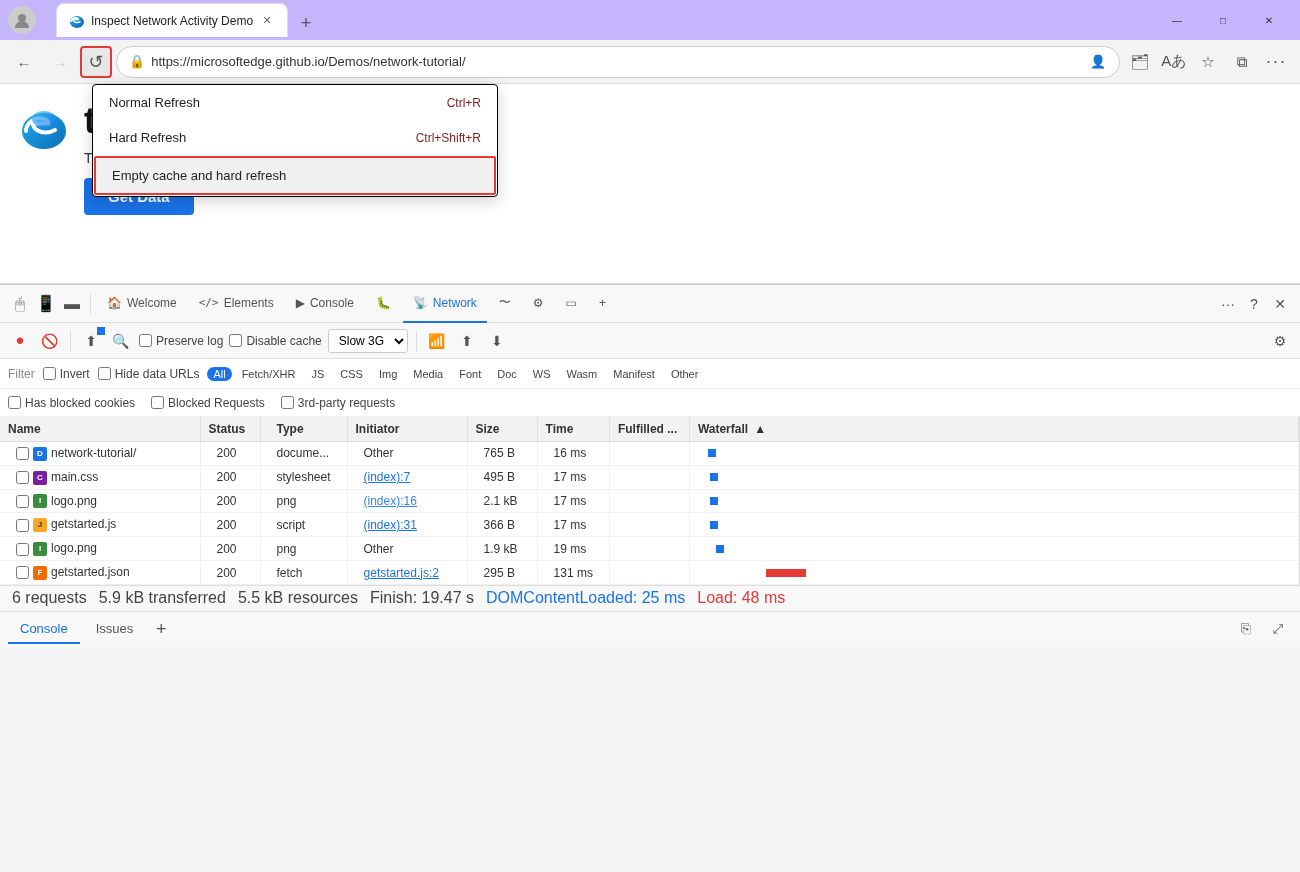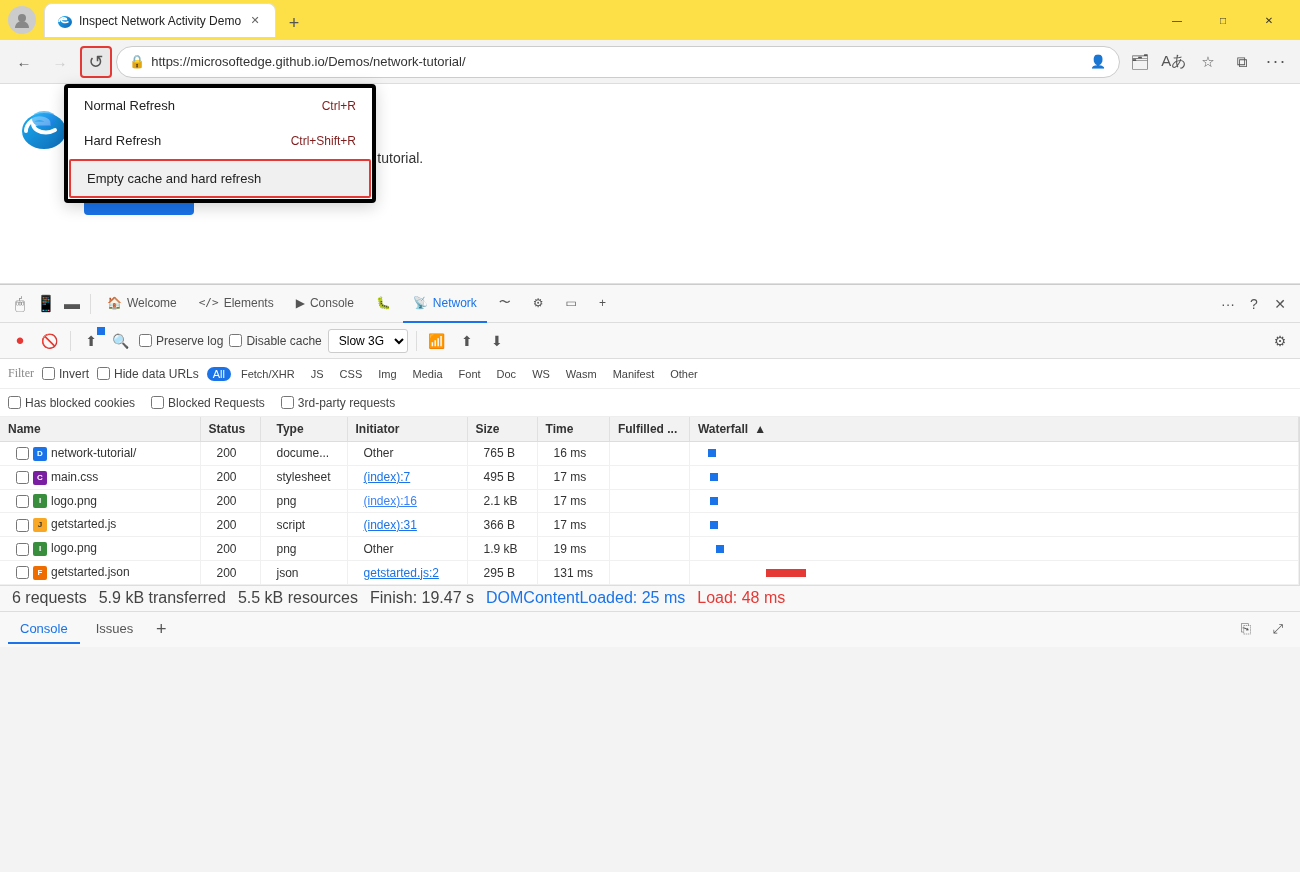--- a/index.html
+++ b/index.html
@@ -2,42 +2,42 @@
 <html><head>
   <meta charset="utf-8">
   <style>
     * { box-sizing: border-box; margin: 0; padding: 0; }
     body { font-family: 'Segoe UI', Arial, sans-serif; background: #f3f3f3; width: 1300px; height: 872px; overflow: hidden; font-size: 13px; }
 
     
     .browser-chrome { background: #f3f3f3; }
 
     
-    .title-bar { display: flex; align-items: center; padding: 6px 8px; gap: 4px; background: #fde047; height: 40px; }
+    .title-bar { display: flex; align-items: center; padding: 6px 8px; gap: 16px; background: #c4b5fd; height: 40px; }
     .profile-icon { width: 28px; height: 28px; border-radius: 50%; background: #ccc; display: flex; align-items: center; justify-content: center; color: #555; font-size: 16px; }
     .tab-strip { display: flex; align-items: flex-end; flex: 1; gap: 0; margin-left: 4px; }
     .tab { display: flex; align-items: center; gap: 6px; padding: 6px 12px; background: #fff; border-radius: 8px 8px 0 0; border: 1px solid #ddd; border-bottom: none; min-width: 200px; height: 34px; }
     .tab-favicon { width: 16px; height: 16px; }
     .tab-title { font-size: 12px; color: #222; flex: 1; white-space: nowrap; overflow: hidden; text-overflow: ellipsis; }
     .tab-close { width: 16px; height: 16px; display: flex; align-items: center; justify-content: center; border-radius: 50%; cursor: pointer; color: #666; font-size: 11px; }
     .new-tab-btn { width: 28px; height: 28px; display: flex; align-items: center; justify-content: center; border-radius: 4px; cursor: pointer; color: #555; font-size: 18px; margin-left: 4px; }
     .window-controls { display: flex; gap: 0; margin-left: auto; }
     .win-btn { width: 46px; height: 32px; display: flex; align-items: center; justify-content: center; cursor: pointer; font-size: 10px; color: #333; }
 
     
     .nav-bar { display: flex; align-items: center; padding: 4px 8px; gap: 4px; background: #f3f3f3; height: 44px; border-bottom: 1px solid #ddd; position: relative; }
     .nav-btn { width: 32px; height: 32px; display: flex; align-items: center; justify-content: center; border-radius: 4px; cursor: pointer; color: #555; font-size: 15px; background: transparent; border: none; }
     .nav-btn.refresh-highlighted { background: #e8e8e8; border: 2px solid #e53935; }
     .address-bar { flex: 1; display: flex; align-items: center; background: #fff; border: 1px solid #ccc; border-radius: 20px; padding: 4px 12px; gap: 6px; height: 32px; }
     .address-bar input { border: none; outline: none; flex: 1; font-size: 13px; color: #333; background: transparent; }
     .address-icon { color: #666; font-size: 13px; }
     .nav-right-btns { display: flex; gap: 2px; }
 
     
-    .context-menu { position: absolute; left: 64px; top: 44px; background: #fff; border: 4px solid #000000; border-radius: 4px; box-shadow: 0 4px 16px rgba(0,0,0,0.18); z-index: 1000; width: 312px; }
+    .context-menu { position: absolute; left: 92px; top: 44px; background: #fff; border: 1px solid #000000; border-radius: 4px; box-shadow: 0 4px 16px rgba(0,0,0,0.18); z-index: 1000; width: 406px; }
     .context-menu-item { display: flex; align-items: center; justify-content: space-between; padding: 10px 16px; cursor: pointer; font-size: 13px; color: #222; }
     .context-menu-item.highlighted { background: #f0f0f0; border: 2px solid #e53935; margin: 1px; border-radius: 2px; }
     .context-menu-item .shortcut { color: #7f1d1d; font-size: 12px; }
 
     
     .main-content { background: #fff; margin: 0; padding: 16px 20px; height: 200px; overflow: hidden; border-bottom: 1px solid #e0e0e0; }
     .page-title { font-size: 36px; font-weight: bold; color: #111; margin-bottom: 8px; }
     .page-desc { font-size: 14px; color: #333; margin-bottom: 12px; }
     .page-link { color: #1a73e8; text-decoration: underline; cursor: pointer; }
     .get-data-btn { background: #1a73e8; color: white; border: none; border-radius: 4px; padding: 10px 24px; font-size: 15px; font-weight: 600; cursor: pointer; }
@@ -53,21 +53,21 @@
     .devtools-toolbar { display: flex; align-items: center; padding: 4px 8px; background: #f8f8f8; border-bottom: 1px solid #ddd; height: 36px; gap: 6px; }
     .toolbar-btn { width: 24px; height: 24px; display: flex; align-items: center; justify-content: center; cursor: pointer; border-radius: 3px; color: #555; font-size: 14px; border: none; background: transparent; }
     .toolbar-btn.record { color: #e53935; }
     .toolbar-sep { width: 1px; height: 20px; background: #ddd; margin: 0 2px; }
     .checkbox-label { display: flex; align-items: center; gap: 4px; font-size: 12px; color: #444; cursor: pointer; white-space: nowrap; }
     .throttle-select { border: 1px solid #ccc; border-radius: 3px; padding: 2px 6px; font-size: 12px; background: #fff; cursor: pointer; height: 24px; }
     .toolbar-right { margin-left: auto; }
 
     
     .filter-bar { display: flex; align-items: center; padding: 4px 8px; background: #fff; border-bottom: 1px solid #eee; gap: 8px; font-size: 12px; height: 30px; }
-    .filter-label { color: #888; font-family: Liberation Serif, serif; }
+    .filter-label { color: #888; }
     .filter-types { display: flex; gap: 4px; align-items: center; }
     .filter-type { padding: 1px 6px; border-radius: 3px; cursor: pointer; color: #444; font-size: 11px; }
     .filter-type.active { background: #1a73e8; color: white; border-radius: 10px; }
 
     
     .checks-bar { display: flex; align-items: center; padding: 4px 8px; background: #fff; border-bottom: 1px solid #eee; gap: 16px; font-size: 12px; height: 28px; }
 
     
     .network-table { width: 100%; border-collapse: collapse; font-size: 12px; }
     .network-table th { background: #f2f2f2; padding: 5px 8px; text-align: left; border-bottom: 1px solid #ddd; border-right: 1px solid #e0e0e0; font-weight: 600; color: #333; white-space: nowrap; }
@@ -395,21 +395,21 @@
               <td></td>
               <td style="min-width: 280px; position: relative;">
                 <div style="position: relative; height: 14px;">
                   <div style="position: absolute; left: 10px; width: 8px; height: 8px; top: 3px; background: rgb(26, 115, 232);"></div>
                 </div>
               </td>
             </tr>
             <tr>
               <td><input type="checkbox" style="margin-right: 4px; vertical-align: middle;"><span><span style="display: inline-block; width: 14px; height: 14px; border-radius: 2px; font-size: 8px; text-align: center; line-height: 14px; color: white; font-weight: bold; background: rgb(239, 108, 0); margin-right: 4px; vertical-align: middle;">F</span>getstarted.json</span></td>
               <td>200</td>
-              <td>json</td>
+              <td>fetch</td>
               <td><a style="color: rgb(26, 115, 232); text-decoration: underline; cursor: pointer;">getstarted.js:2</a></td>
               <td>295 B</td>
               <td>131 ms</td>
               <td></td>
               <td style="min-width: 280px; position: relative;">
                 <div style="position: relative; height: 14px;">
                   <div style="position: absolute; left: 60px; width: 40px; height: 8px; top: 3px; background: rgb(229, 57, 53);"></div>
                 </div>
               </td>
             </tr>

